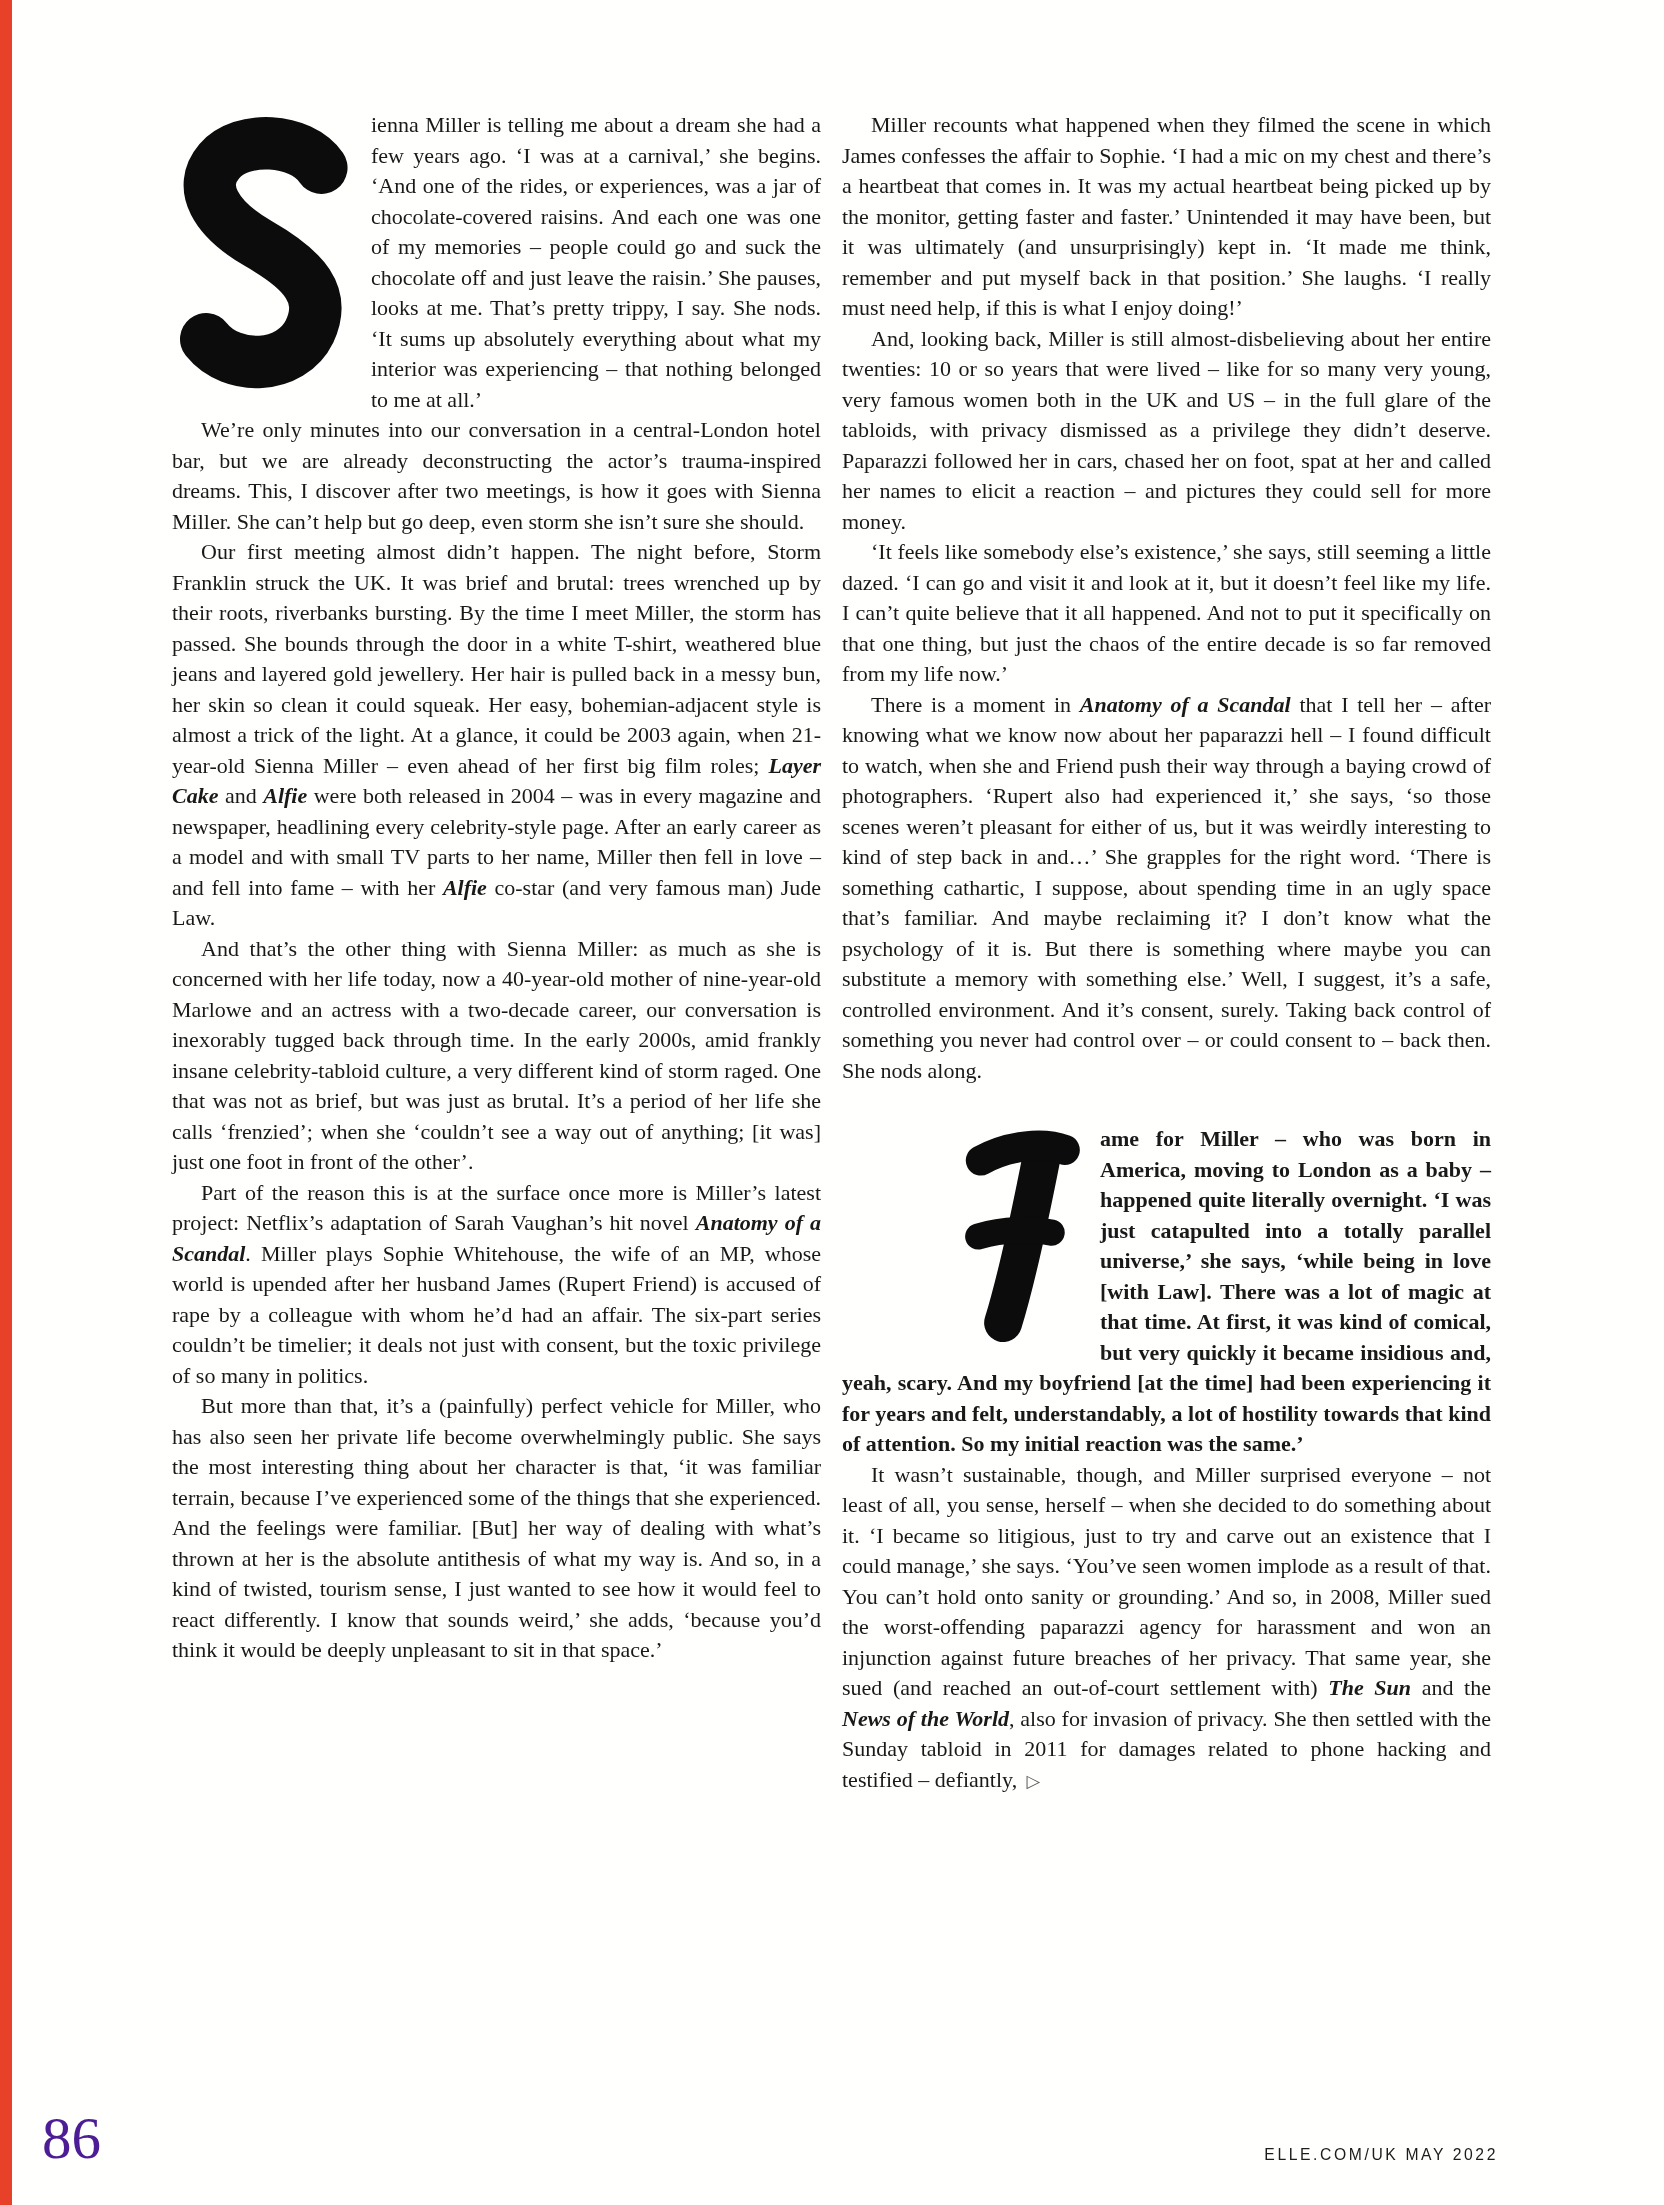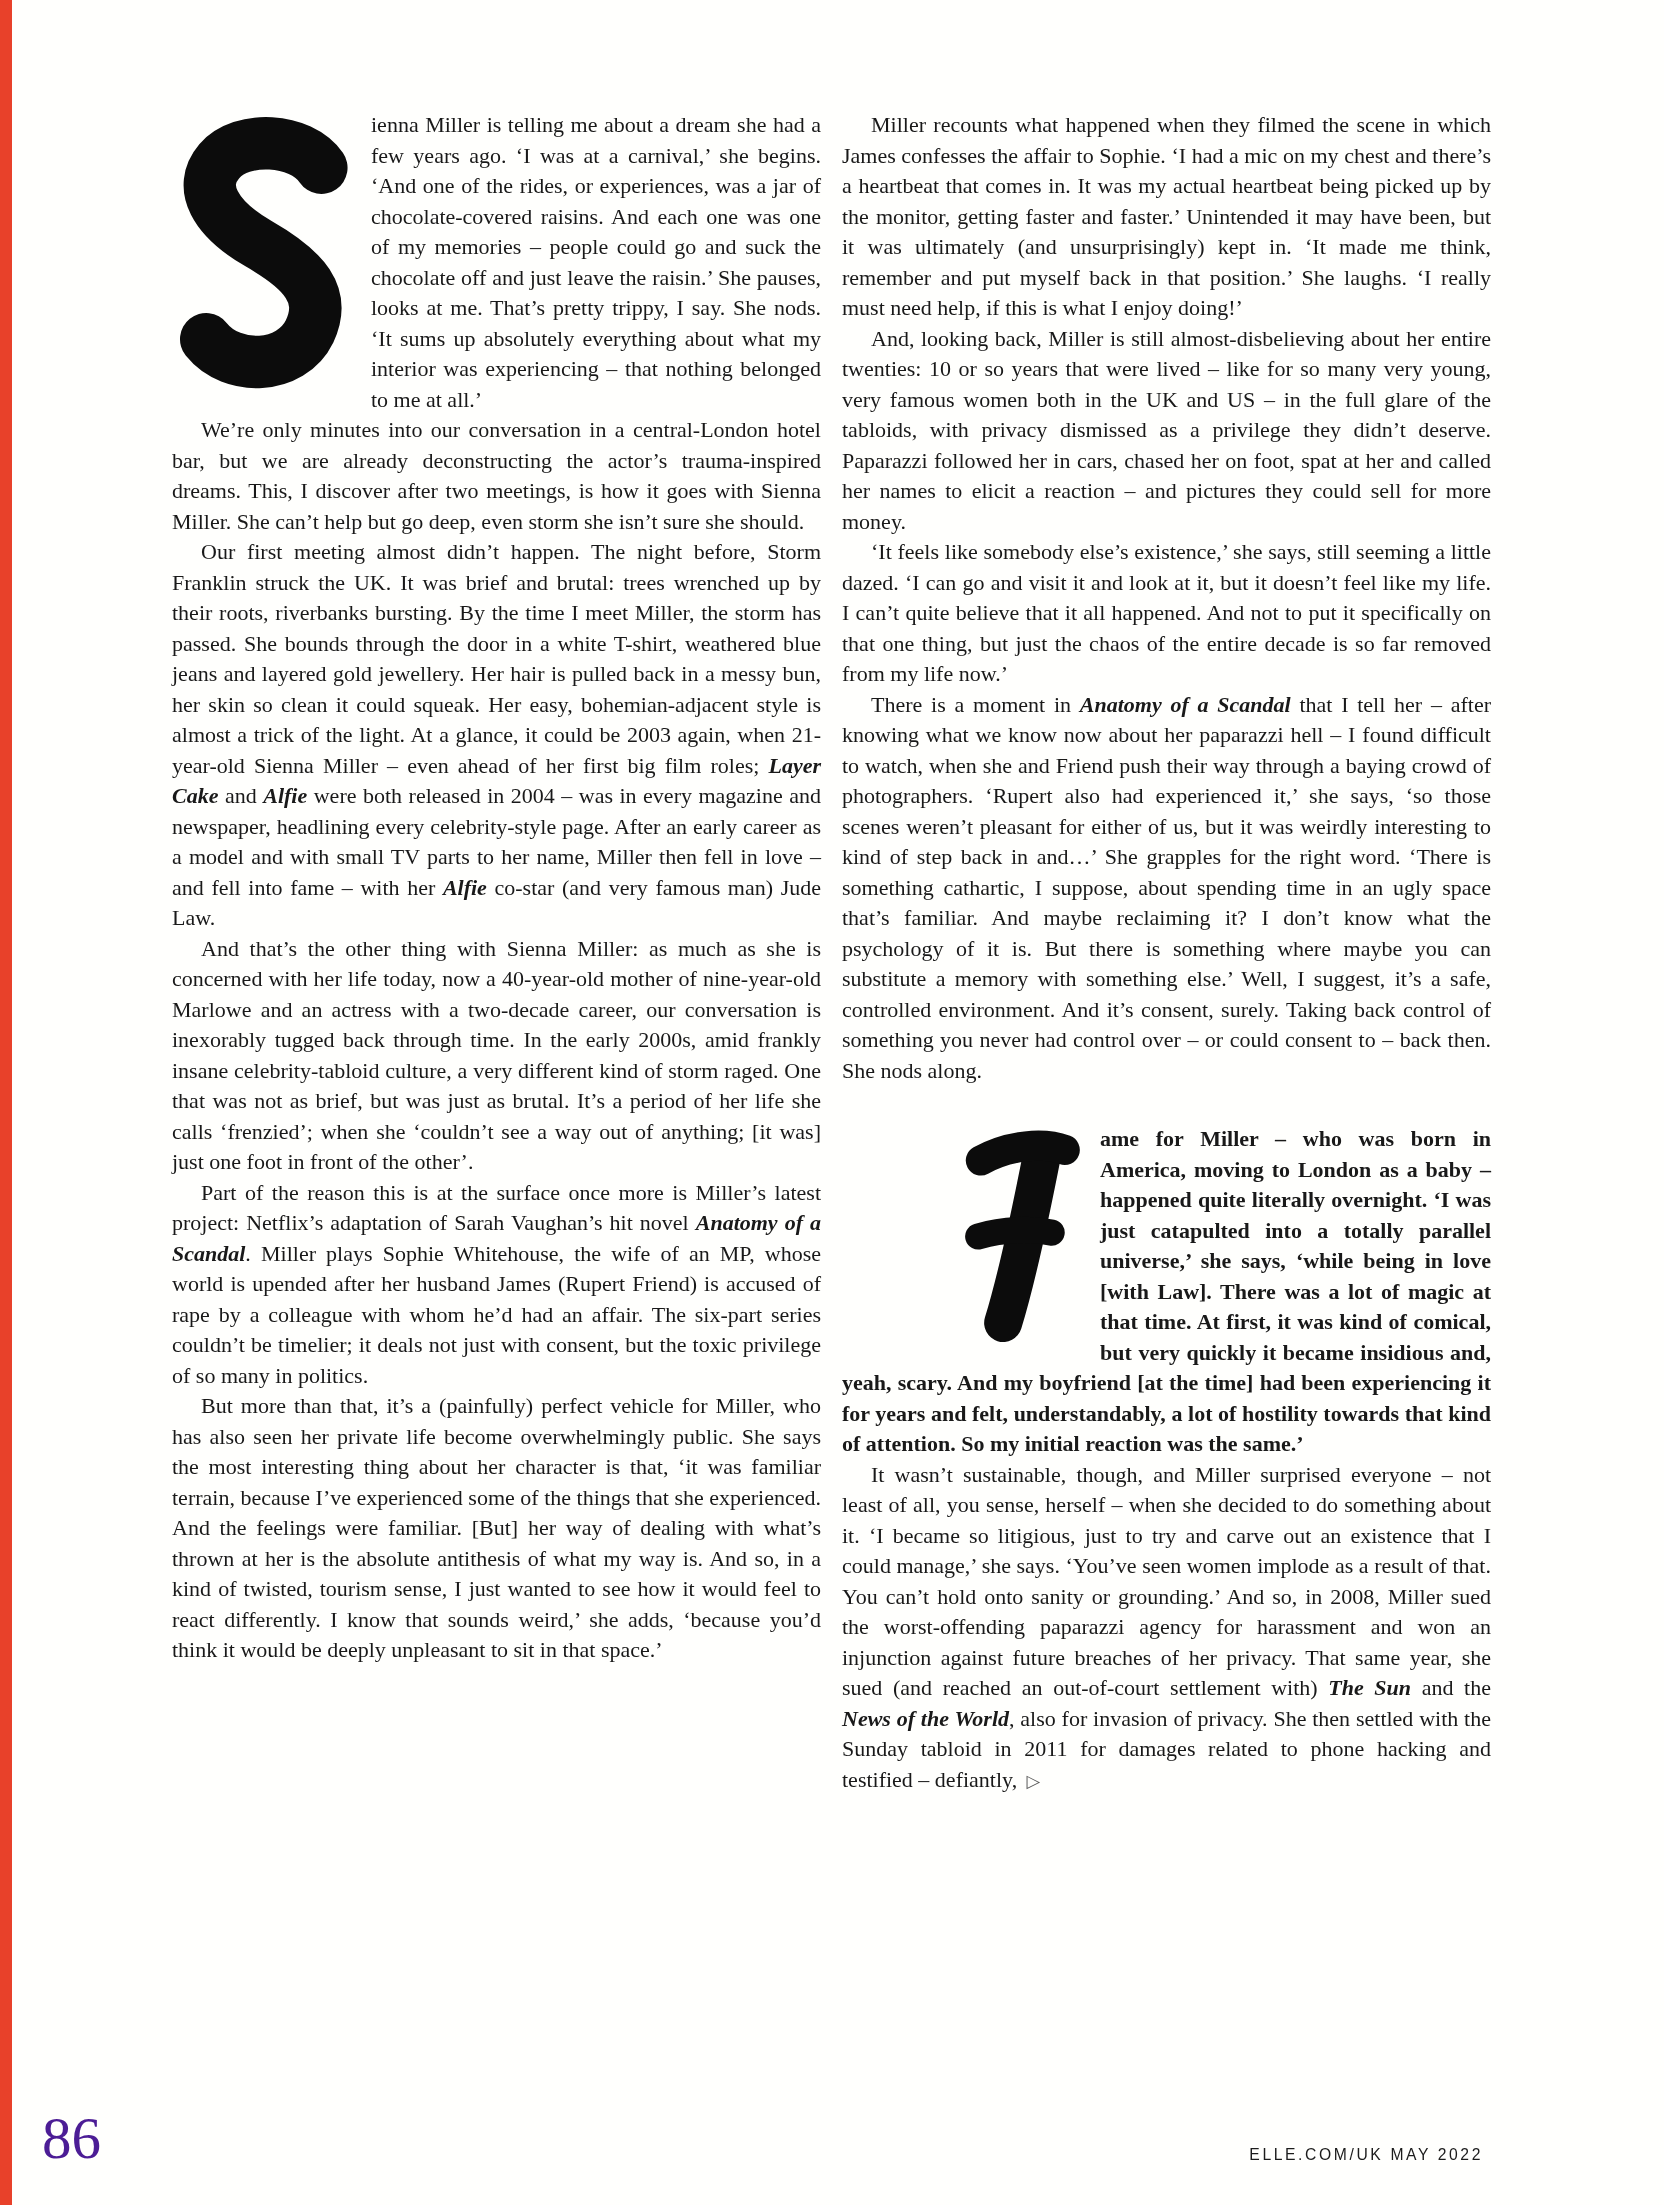--- a/index.html
+++ b/index.html
@@ -42,21 +42,21 @@
     color: #5a5a5a;
     padding-left: 3.9px;
   }
   .page-number {
     position: absolute; left: 42px; top: 2109px;
     font-size: 59px; line-height: 1;
     color: #4c1d95;
     font-family: "Liberation Serif", serif;
   }
   .footer-url {
-    position: absolute; top: 2146px; right: 181px;
+    position: absolute; top: 2146px; right: 166px;
     font-size: 15.7px; letter-spacing: 2.6px;
     color: #1c1c1c;
     font-family: "Liberation Sans", sans-serif;
   }
 </style>
 </head>
 <body>
 
 <div class="page">
   <div class="accent-strip"></div>

